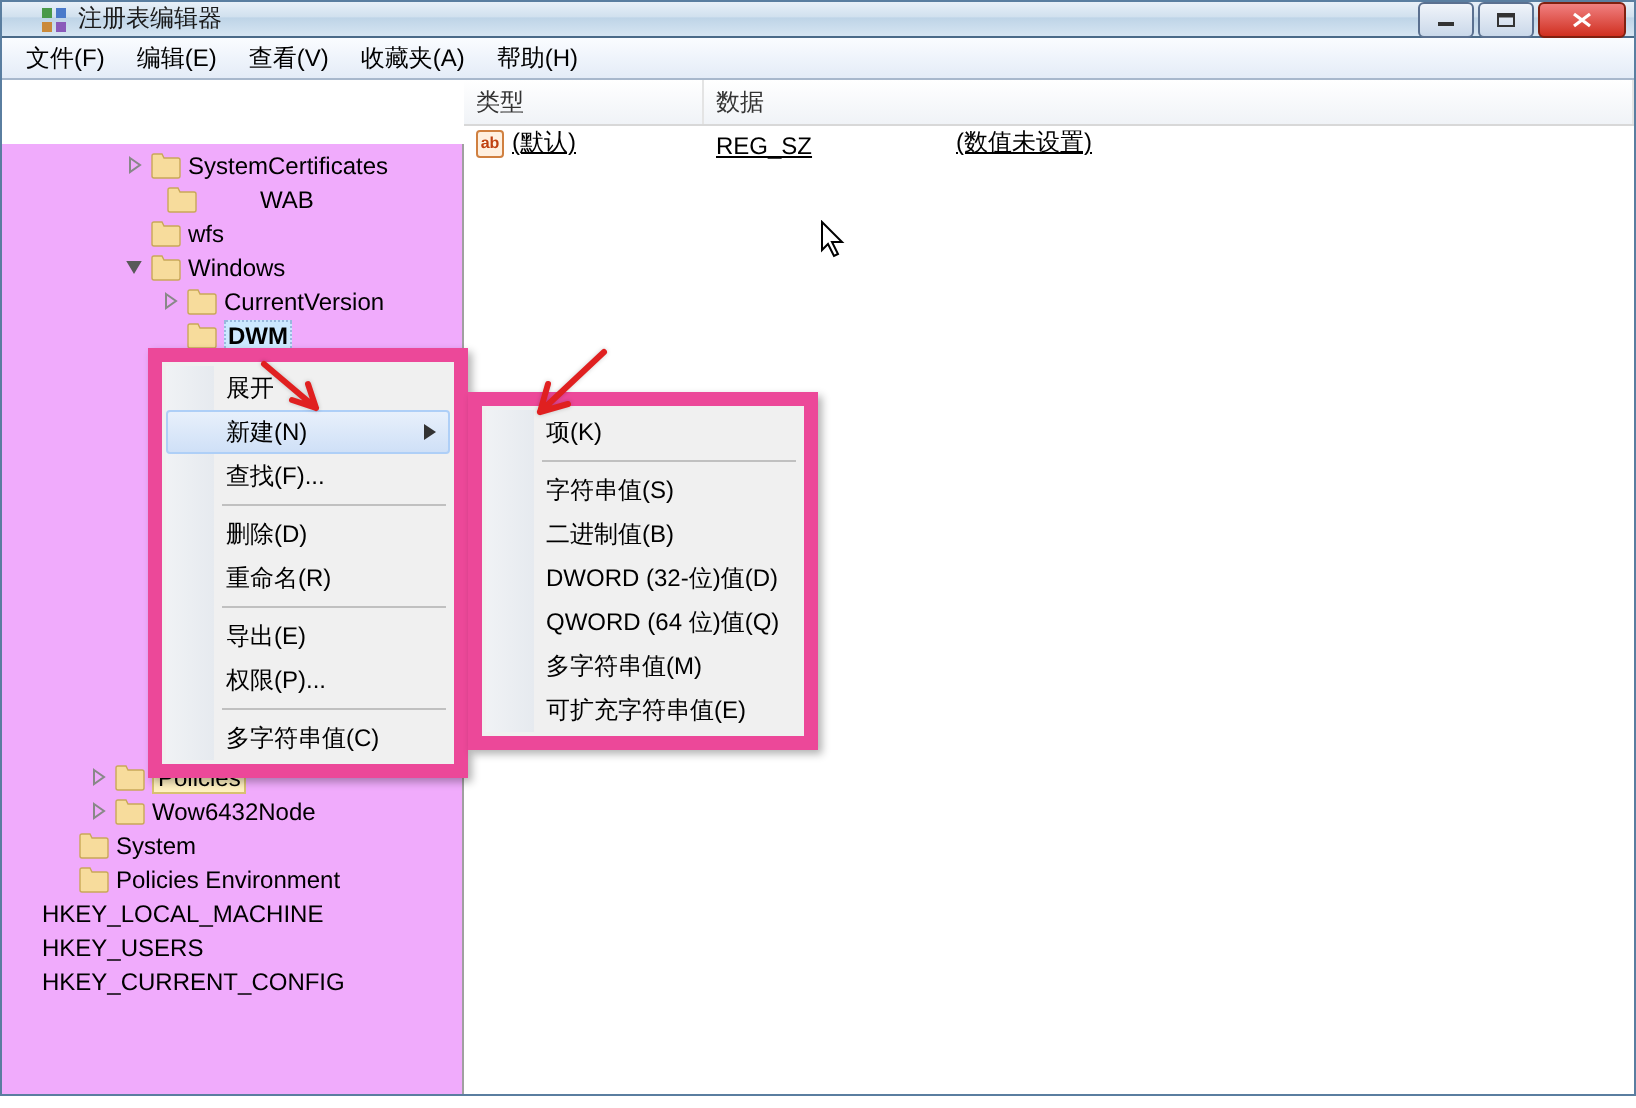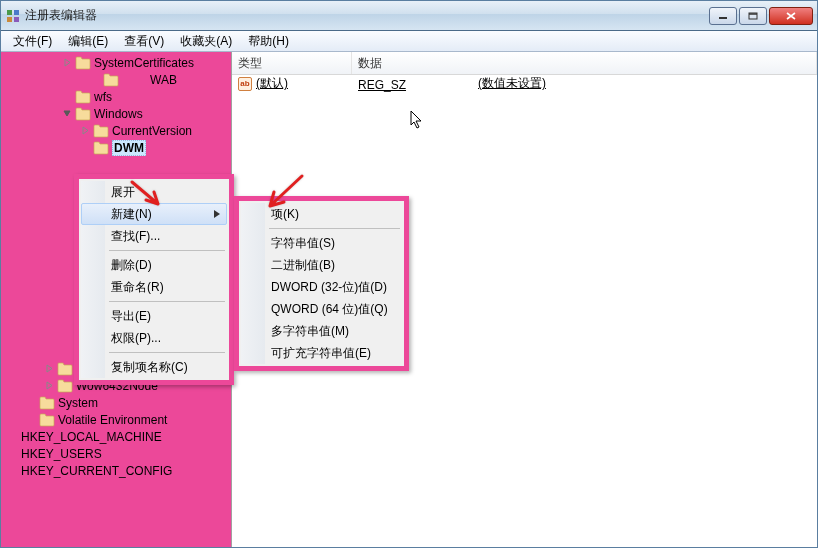--- a/index.html
+++ b/index.html
@@ -1,48 +1,48 @@
 <!DOCTYPE html>
 <html><head>
 <meta charset="utf-8">
 <style>
 * { box-sizing: border-box; margin: 0; padding: 0; font-family: "Microsoft YaHei", "Segoe UI", Tahoma, sans-serif; font-size: 12px; }
 body { background: #fff; width: 818px; height: 554px; overflow: hidden; position: relative; }
 
 .window { width: 818px; height: 548px; border: 1px solid #5a7ea0; background: #fff; display: flex; flex-direction: column; }
-.titlebar { height: 30px; background: linear-gradient(to bottom, #e8f0f8 0%, #d0e0ee 45%, #bed4e7 46%, #d6e5f2 100%); display: flex; align-items: center; padding: 0 4px 0 4px; border-bottom: 1px solid #4a6a88; }
+.titlebar { height: 18px; background: linear-gradient(to bottom, #e8f0f8 0%, #d0e0ee 45%, #bed4e7 46%, #d6e5f2 100%); display: flex; align-items: center; padding: 0 4px 0 18px; border-bottom: 1px solid #4a6a88; }
 .titlebar .app-icon { width: 16px; height: 16px; margin-right: 4px; }
 .titlebar .title { flex: 1; color: #1a1a1a; font-size: 12px; }
 .titlebar .winbtns { display: flex; gap: 2px; }
 .winbtn { width: 28px; height: 18px; border: 1px solid #5a7090; border-radius: 3px; display: flex; align-items: center; justify-content: center; background: linear-gradient(to bottom, #f0f4fa, #cad8ea); cursor: pointer; }
 .winbtn.close { width: 44px; background: linear-gradient(to bottom, #f08080, #d03020); border-color: #802010; }
 .winbtn svg { display: block; }
 
 .menubar { height: 21px; background: linear-gradient(to bottom, #fafcff, #e4ecf7); border-bottom: 1px solid #a8b8cc; display: flex; align-items: center; padding: 0 4px; }
 .menubar .menuitem { padding: 2px 8px; cursor: pointer; }
 
 .content { flex: 1; display: flex; overflow: hidden; }
-.tree-pane { width: 231px; border-right: 1px solid #a0a0a0; overflow: auto; background: #ec4899; padding: 2px 0; position: relative; }
+.tree-pane { width: 231px; border-right: 1px solid #a0a0a0; overflow: auto; background: #f0abfc; padding: 2px 0; position: relative; margin-top: 32px; }
 .list-pane { flex: 1; overflow: auto; background: #fff; position: relative; }
 
 .tree-item { display: flex; align-items: center; height: 17px; white-space: nowrap; cursor: pointer; padding-right: 4px; }
 .tree-item .expander { width: 12px; text-align: center; color: #666; font-size: 10px; line-height: 1; flex-shrink: 0; }
 .expander svg { display: block; }
 .tree-item .folder-icon { width: 16px; height: 14px; margin-right: 3px; flex-shrink: 0; }
 .tree-item .label { color: #000; }
 .tree-item.selected { }
 .tree-item.selected .label { background: #cce8ff; border: 1px dotted #99b8dd; padding: 0 1px; font-weight: bold; }
 
 .list-header { display: flex; height: 23px; background: linear-gradient(to bottom, #fff, #f0f3f7); border-bottom: 1px solid #d8d8d8; }
 .list-header .col { padding: 3px 6px; border-right: 1px solid #e4e4e4; color: #333; }
 .list-row { display: flex; height: 18px; align-items: flex-end; text-decoration: underline; }
 .list-row .cell { padding: 1px 6px; white-space: nowrap; overflow: hidden; }
 .reg-icon { width: 14px; height: 14px; display: inline-flex; align-items: center; justify-content: center; border: 1px solid #d08040; background: #fff0e0; color: #c04010; font-size: 8px; font-weight: bold; border-radius: 2px; margin-right: 4px; vertical-align: middle; }
 
-.ctxmenu { position: absolute; background: #f0f0f0; border: 5px solid #ec4899; box-shadow: 2px 2px 4px rgba(0,0,0,0.3); padding: 2px; z-index: 100; }
+.ctxmenu { position: absolute; background: #f0f0f0; border: 7px solid #ec4899; box-shadow: 2px 2px 4px rgba(0,0,0,0.3); padding: 2px; z-index: 100; }
 .ctxmenu .ctxitem { height: 22px; display: flex; align-items: center; padding: 0 20px 0 30px; cursor: pointer; position: relative; white-space: nowrap; }
 .ctxmenu .ctxitem.highlighted { background: linear-gradient(to bottom, #e8f0fb, #cfe0f7); border: 1px solid #aecff7; border-radius: 2px; padding: 0 19px 0 29px; }
 .ctxmenu .sep { height: 1px; background: #c0c0c0; margin: 3px 2px 3px 28px; }
 .ctxmenu .iconstrip { position: absolute; left: 2px; top: 2px; bottom: 2px; width: 24px; background: linear-gradient(to right, #f0f2f5, #e6eaef); }
 .ctxmenu .arrow { position: absolute; right: 6px; top: 50%; transform: translateY(-50%); }
 .ctxmenu .arrow svg { display: block; }
 
 .red-arrow { position: absolute; z-index: 200; pointer-events: none; }
 .red-arrow svg { display: block; filter: drop-shadow(0 0 1px rgba(0,0,0,0.2)); }
 
@@ -97,21 +97,21 @@
           <span class="expander">
             <svg width="9" height="9">
               <path d="M2 1 L7 4.5 L2 8 Z" fill="none" stroke="#888" stroke-width="1"></path>
             </svg>
           </span>
           <span class="folder-icon"><svg width="16" height="14" viewBox="0 0 16 14">
               <path d="M1 3 L1 12 Q1 13 2 13 L14 13 Q15 13 15 12 L15 4 Q15 3 14 3 L7 3 L6 1 L2 1 Q1 1 1 2 Z" fill="#f7dc9c" stroke="#c9a858" stroke-width="0.7"></path>
             </svg></span>
           <span class="label">SystemCertificates</span>
         </div>
-        <div class="tree-item" style="padding-left: 62px; gap: 28px;">
+        <div class="tree-item" style="padding-left: 42px; gap: 28px;">
           <span class="expander"></span>
           <span class="folder-icon"><svg width="16" height="14" viewBox="0 0 16 14">
               <path d="M1 3 L1 12 Q1 13 2 13 L14 13 Q15 13 15 12 L15 4 Q15 3 14 3 L7 3 L6 1 L2 1 Q1 1 1 2 Z" fill="#f7dc9c" stroke="#c9a858" stroke-width="0.7"></path>
             </svg></span>
           <span class="label">WAB</span>
         </div>
         <div class="tree-item" style="padding-left: 62px;">
           <span class="expander"></span>
           <span class="folder-icon"><svg width="16" height="14" viewBox="0 0 16 14">
               <path d="M1 3 L1 12 Q1 13 2 13 L14 13 Q15 13 15 12 L15 4 Q15 3 14 3 L7 3 L6 1 L2 1 Q1 1 1 2 Z" fill="#f7dc9c" stroke="#c9a858" stroke-width="0.7"></path>
@@ -258,21 +258,21 @@
           <span class="folder-icon"><svg width="16" height="14" viewBox="0 0 16 14">
               <path d="M1 3 L1 12 Q1 13 2 13 L14 13 Q15 13 15 12 L15 4 Q15 3 14 3 L7 3 L6 1 L2 1 Q1 1 1 2 Z" fill="#f7dc9c" stroke="#c9a858" stroke-width="0.7"></path>
             </svg></span>
           <span class="label">System</span>
         </div>
         <div class="tree-item" style="padding-left: 26px;">
           <span class="expander"></span>
           <span class="folder-icon"><svg width="16" height="14" viewBox="0 0 16 14">
               <path d="M1 3 L1 12 Q1 13 2 13 L14 13 Q15 13 15 12 L15 4 Q15 3 14 3 L7 3 L6 1 L2 1 Q1 1 1 2 Z" fill="#f7dc9c" stroke="#c9a858" stroke-width="0.7"></path>
             </svg></span>
-          <span class="label">Volatile Environment</span>
+          <span class="label">Policies Environment</span>
         </div>
         <div class="tree-item" style="padding-left: 8px;">
           <span class="expander"></span>
           <span class="label">HKEY_LOCAL_MACHINE</span>
         </div>
         <div class="tree-item" style="padding-left: 8px;">
           <span class="expander"></span>
           <span class="label">HKEY_USERS</span>
         </div>
         <div class="tree-item" style="padding-left: 8px;">
@@ -321,21 +321,21 @@
     </div>
   <div class="sep"></div>
   <div class="ctxitem">
       <span>导出(E)</span>
     </div>
   <div class="ctxitem">
       <span>权限(P)...</span>
     </div>
   <div class="sep"></div>
   <div class="ctxitem">
-      <span>复制项名称(C)</span>
+      <span>多字符串值(C)</span>
     </div>
 </div>
 
 <div class="ctxmenu" style="left:234px; top:196px; width:175px;">
   <div class="iconstrip"></div>
   <div class="ctxitem">
       <span>项(K)</span>
     </div>
   <div class="sep"></div>
   <div class="ctxitem">

